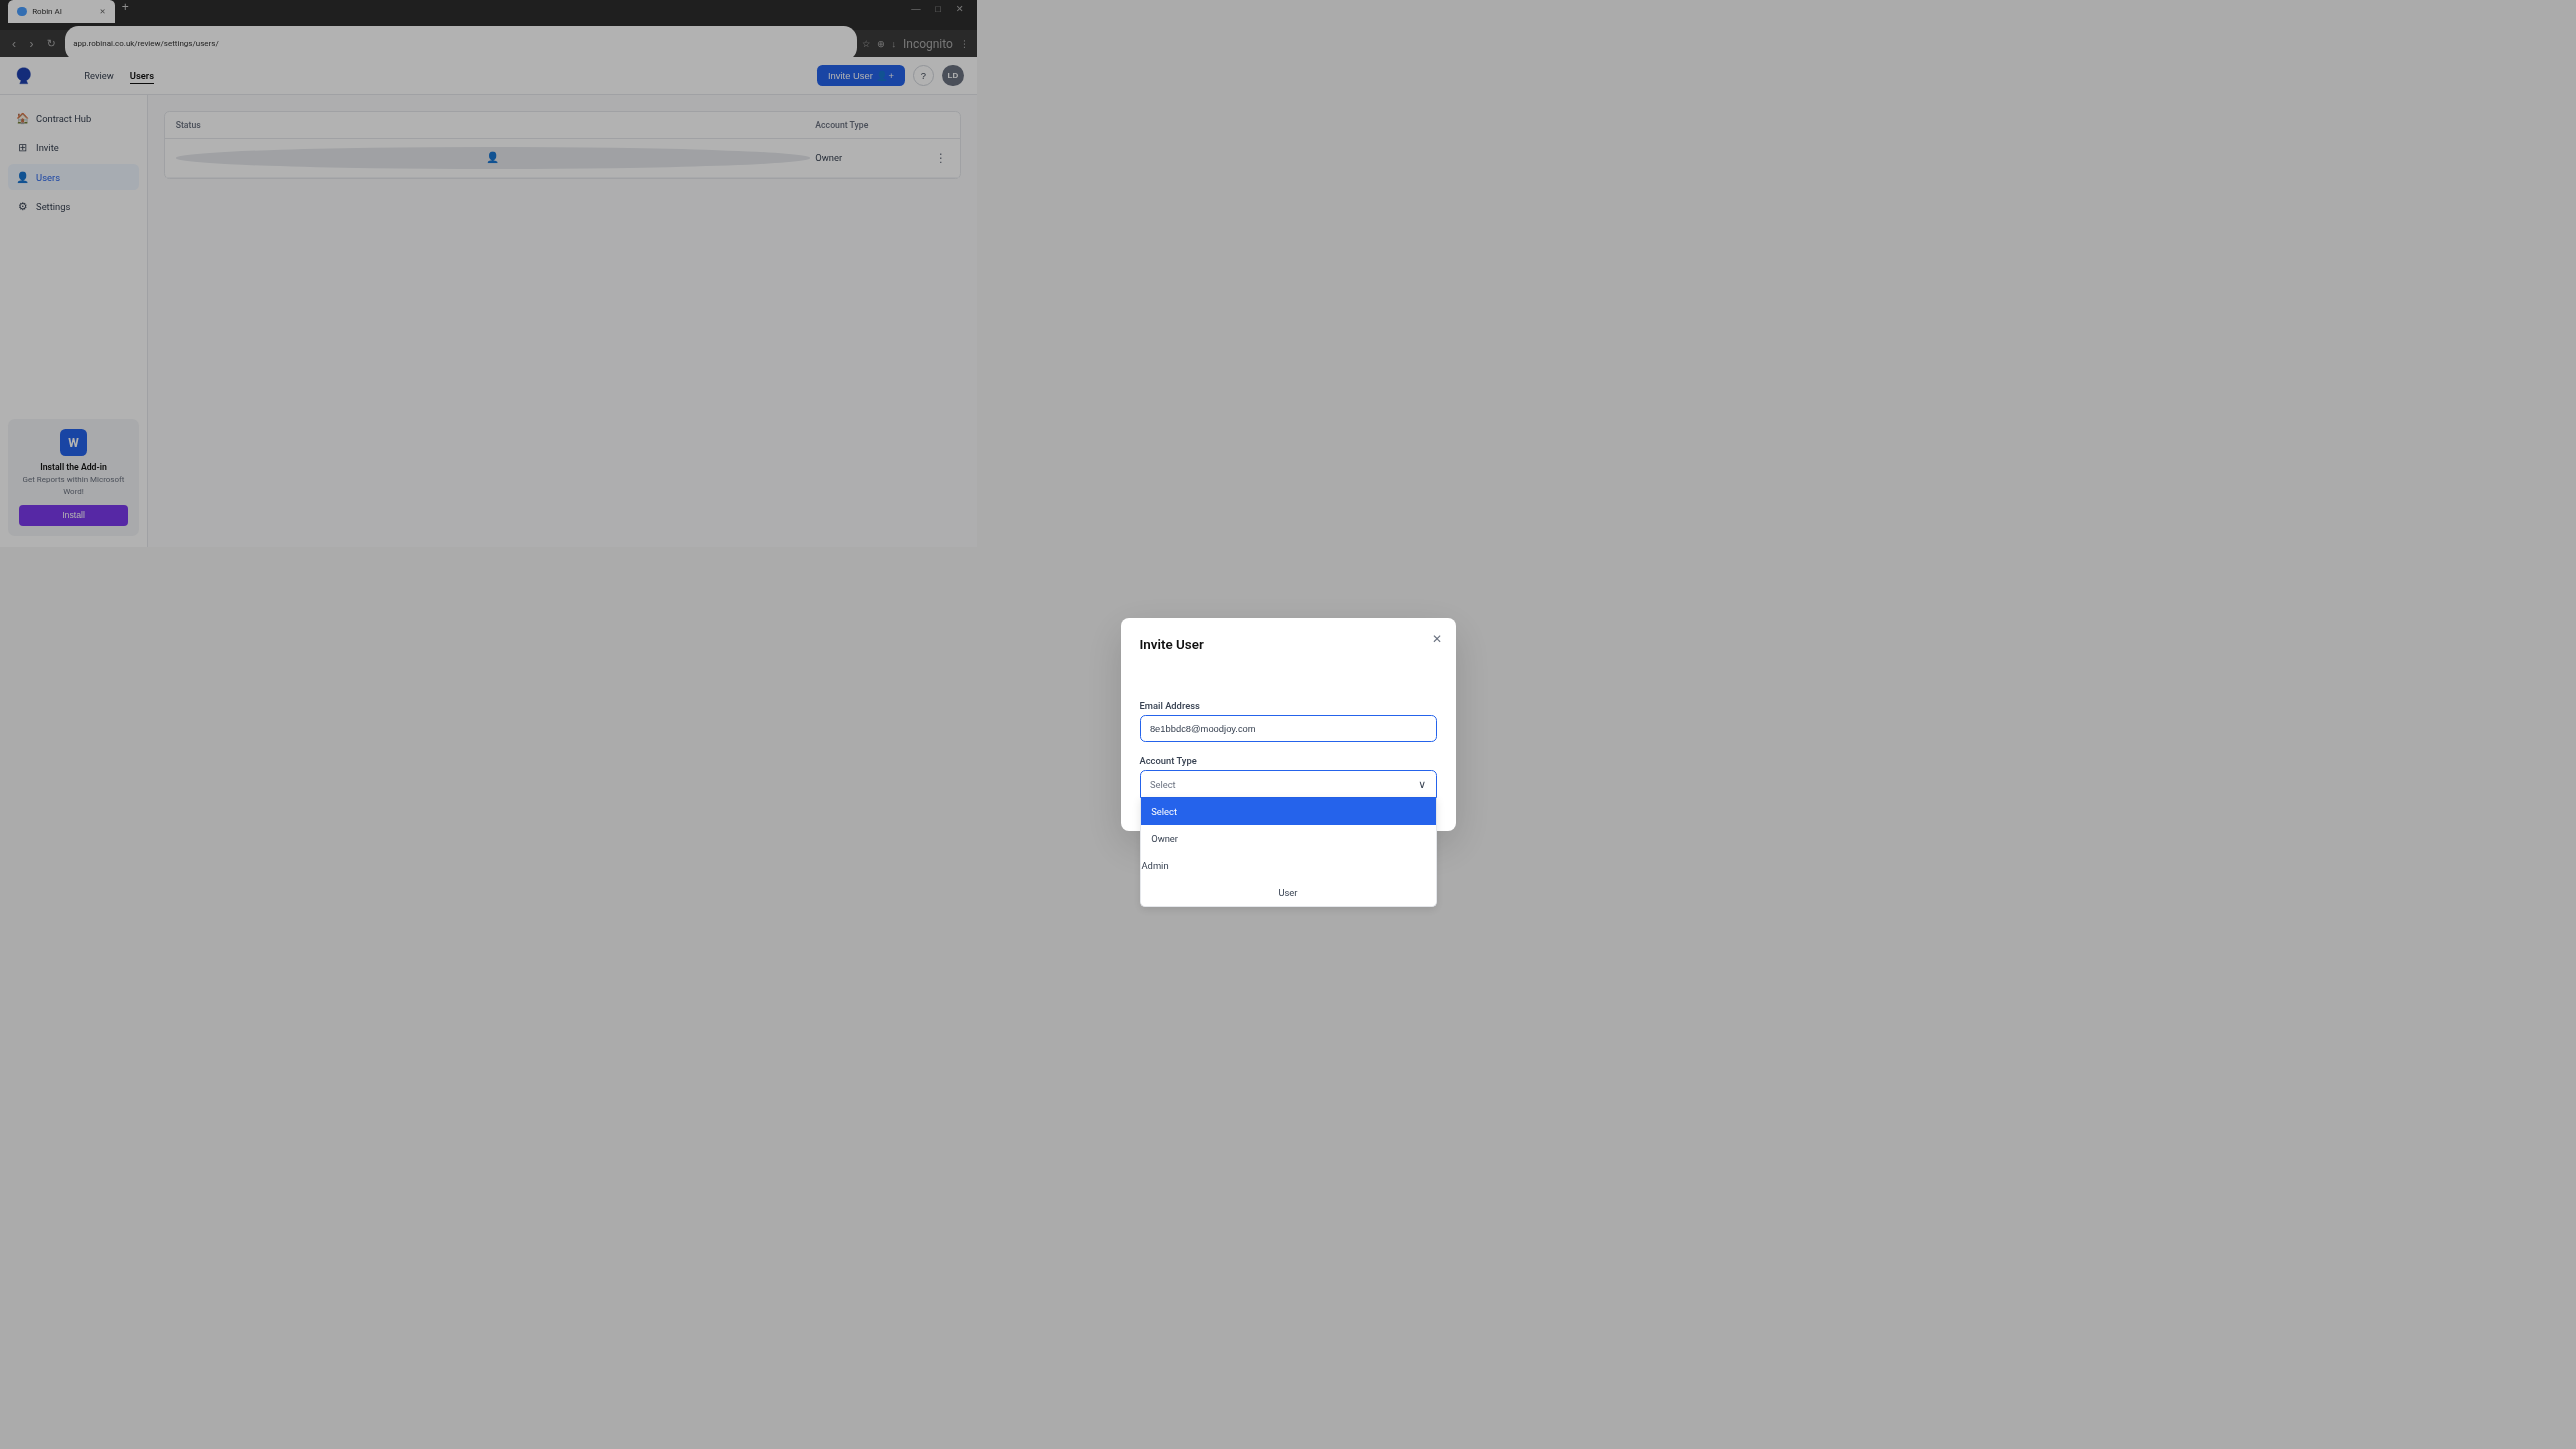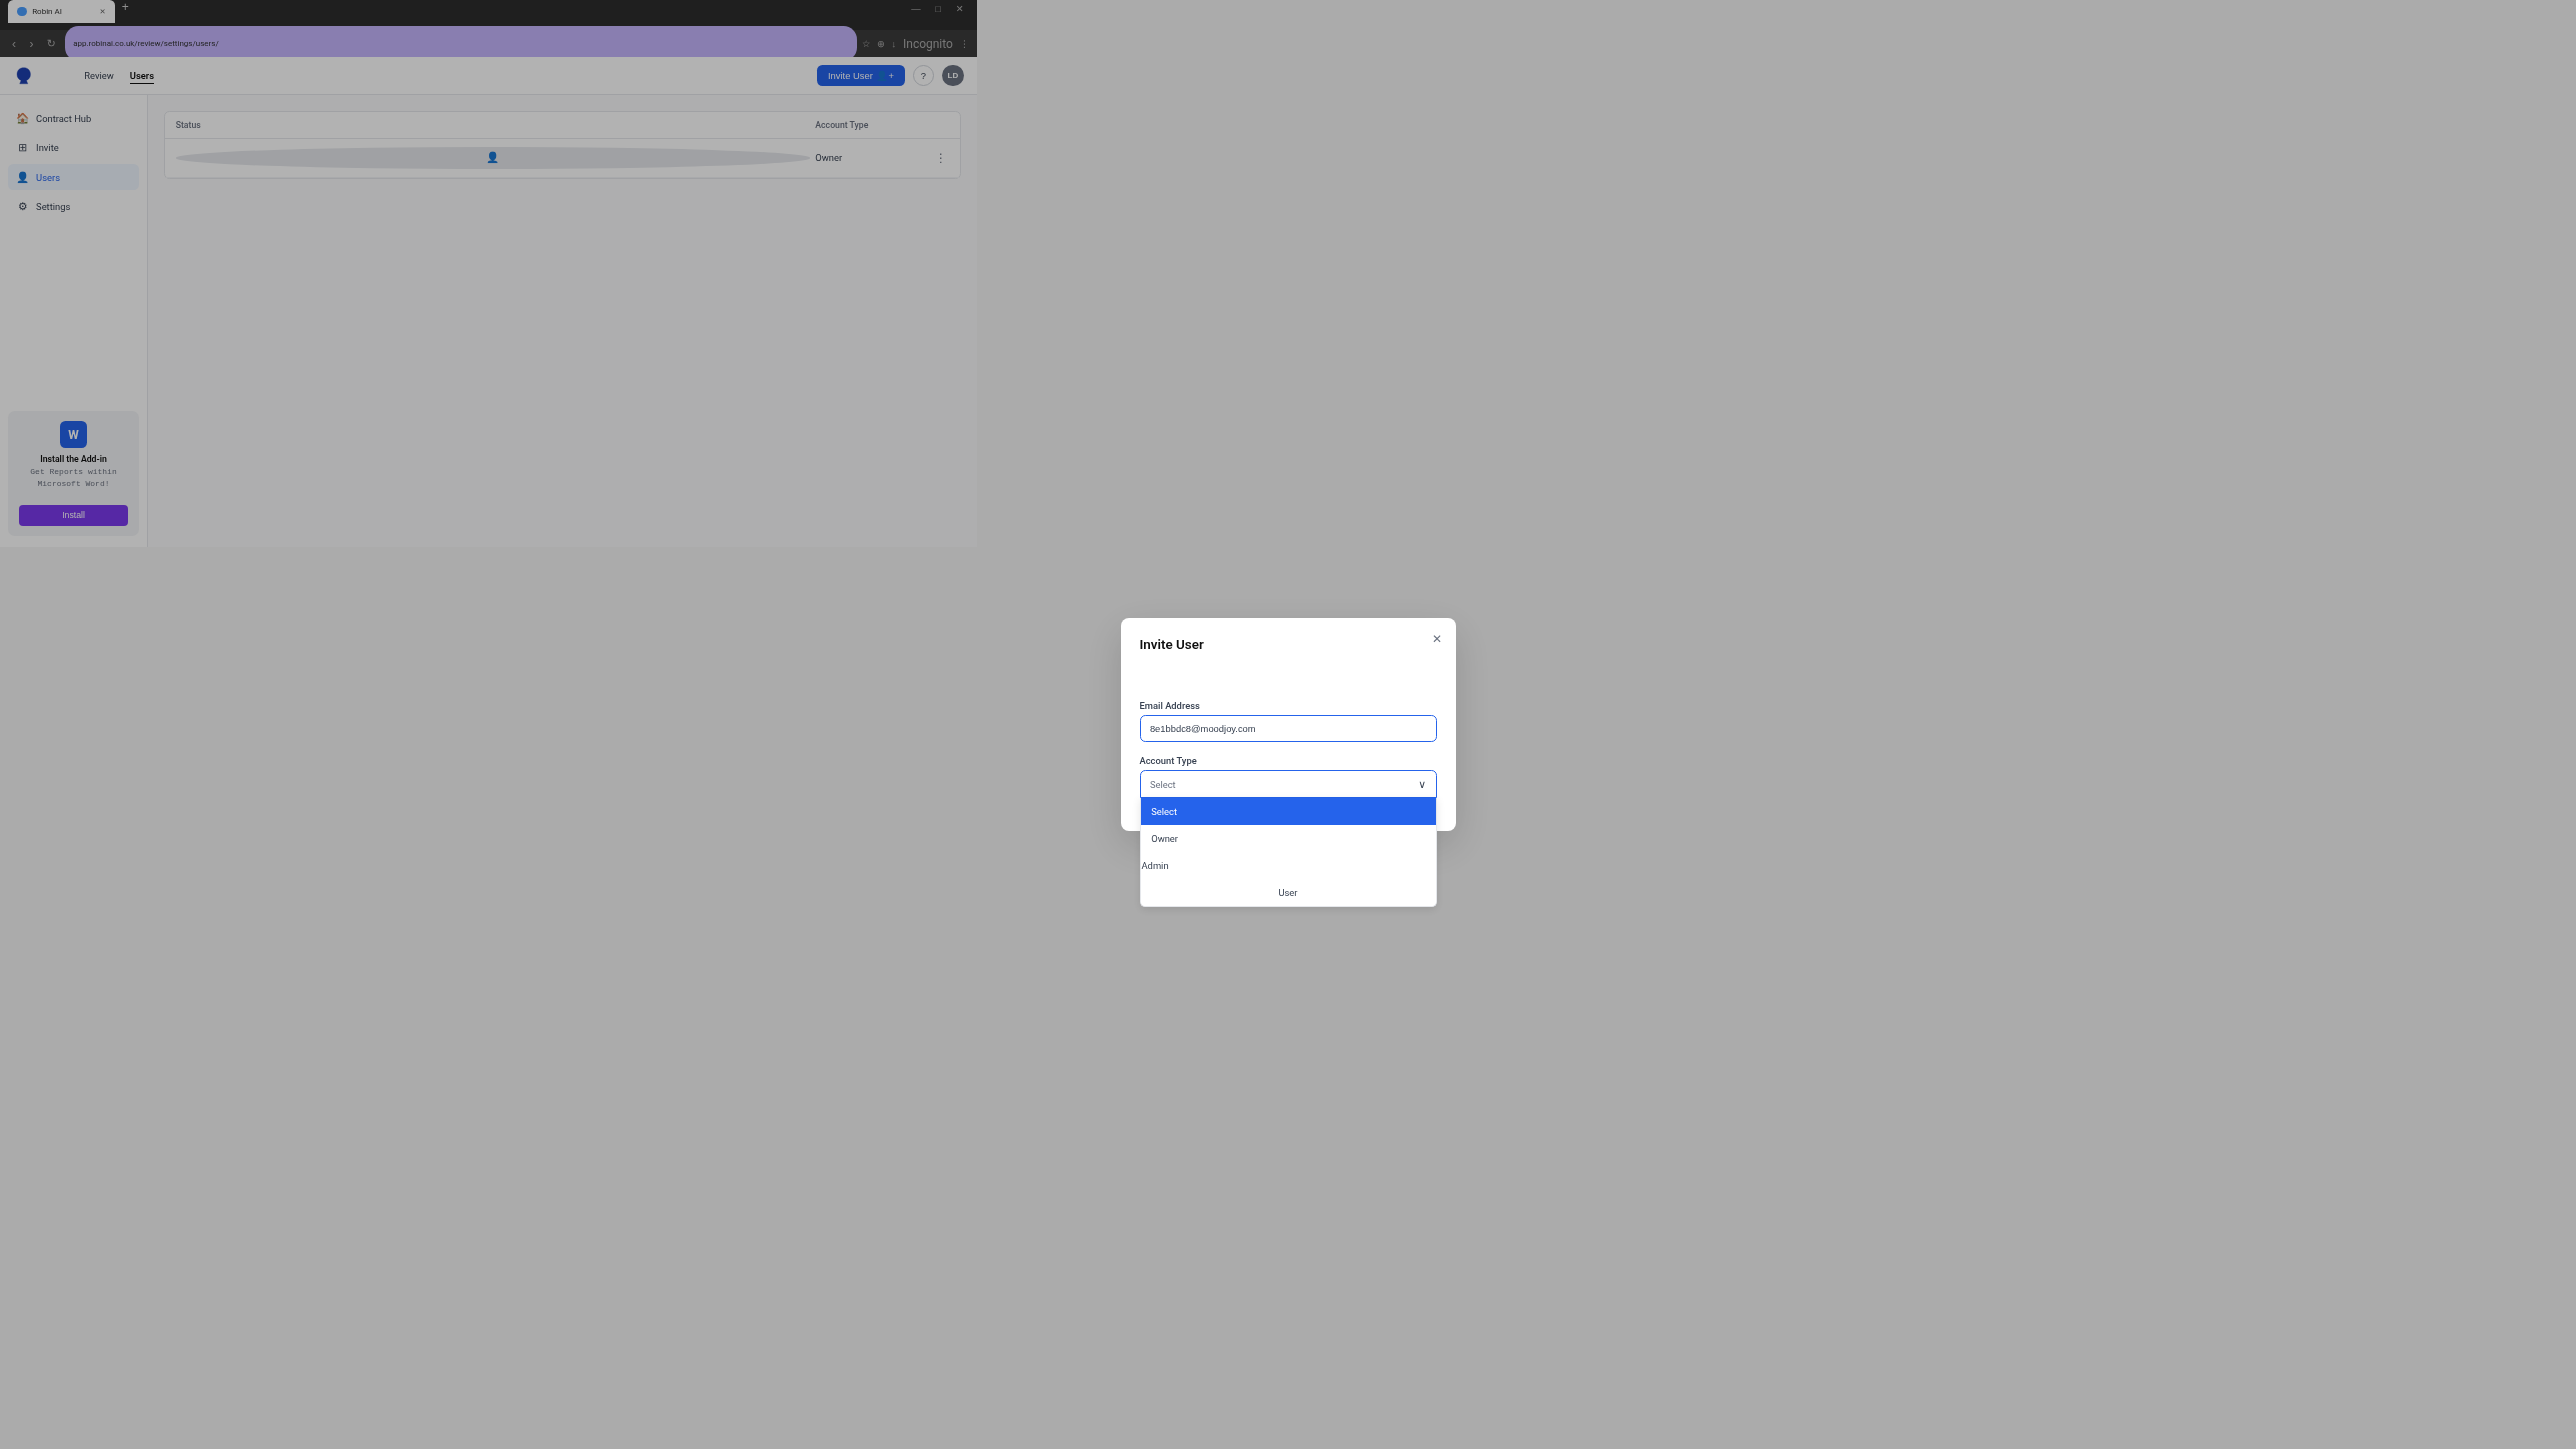--- a/index.html
+++ b/index.html
@@ -18,21 +18,21 @@
   <div style="flex:1;"></div>
   <button style="background:none; border:none; color:#aaa; font-size:9.4px; cursor:pointer; padding:2.7px 5.4px;">—</button>
   <button style="background:none; border:none; color:#aaa; font-size:9.4px; cursor:pointer; padding:2.7px 5.4px;">□</button>
   <button style="background:none; border:none; color:#aaa; font-size:9.4px; cursor:pointer; padding:2.7px 5.4px;">✕</button>
 </div>
 
 <div style="background:#3c3c3c; height:27px; display:flex; align-items:center; padding:0 8px; gap:5.4px;">
   <button style="background:none; border:none; color:#aaa; font-size:12px; cursor:pointer; padding:2.7px 4px; border-radius:2.7px;">‹</button>
   <button style="background:none; border:none; color:#aaa; font-size:12px; cursor:pointer; padding:2.7px 4px; border-radius:2.7px;">›</button>
   <button style="background:none; border:none; color:#aaa; font-size:10.7px; cursor:pointer; padding:2.7px 4px; border-radius:2.7px;">↻</button>
-  <div style="flex:1; background:#c4b5fd; border-radius:13.4px; height:35px; display:flex; align-items:center; padding:0 8px; gap:4px;">
+  <div style="flex:1; background:#ffffff; border-radius:13.4px; height:35px; display:flex; align-items:center; padding:0 8px; gap:4px;">
     <span style="font-size:8px; color:#333;">app.robinai.co.uk/review/settings/users/</span>
   </div>
   <div style="display:flex; align-items:center; gap:6.7px;">
     <span style="color:#aaa; font-size:9.4px; cursor:pointer;">☆</span>
     <span style="color:#aaa; font-size:9.4px; cursor:pointer;">⊕</span>
     <span style="color:#aaa; font-size:9.4px; cursor:pointer;">↓</span>
     <span style="color:#aaa; font-size:12px;">Incognito</span>
     <span style="color:#aaa; font-size:9.4px; cursor:pointer;">⋮</span>
   </div>
 </div>
@@ -81,21 +81,21 @@
       <div style="display:flex; align-items:center; gap:6.7px; padding:6.7px 8px; border-radius:5.4px; cursor:pointer; font-size:9.4px; color:#374151;">
         <span style="font-size:10.7px; width:13.4px; text-align:center;">⚙</span>
         <span>Settings</span>
       </div>
 
       <div style="margin-top:auto; background:#f3f4f6; border-radius:6.7px; padding:10.7px; text-align:center;">
         <div style="width:27px; height:27px; background:#2563eb; border-radius:5.4px; display:flex; align-items:center; justify-content:center; margin:0 auto 5.4px; color:#fff; font-weight:700; font-size:12px;">
           <span>W</span>
         </div>
         <div style="font-size:8.7px; font-weight:600; color:#111; margin-bottom:2.7px;">Install the Add-in</div>
-        <div style="font-size:8px; color:#6b7280; margin-bottom:16px; line-height:1.4;font-family:Liberation Mono, monospace;">Get Reports within Microsoft Word!</div>
+        <div style="font-size:8px; color:#6b7280; margin-bottom:8px; line-height:1.4;">Get Reports within Microsoft Word!</div>
         <button style="background:#7c3aed; color:#fff; border:none; border-radius:4px; padding:5.4px 13.4px; font-size:8.7px; cursor:pointer; width:100%;">Install</button>
       </div>
     </div>
 
     <div style="flex:1; background:#f9fafb; padding:16px; position:relative;">
 
       <div style="background:#fff; border-radius:5.4px; border:0.7px solid #e5e7eb;">
         <div style="display:flex; padding:8px 10.7px; border-bottom:0.7px solid #e5e7eb;">
           <div style="flex:1; font-size:8.7px; color:#6b7280; font-weight:500;">Status</div>
           <div style="width:134px; font-size:8.7px; color:#6b7280; font-weight:500;">Account Type</div>

